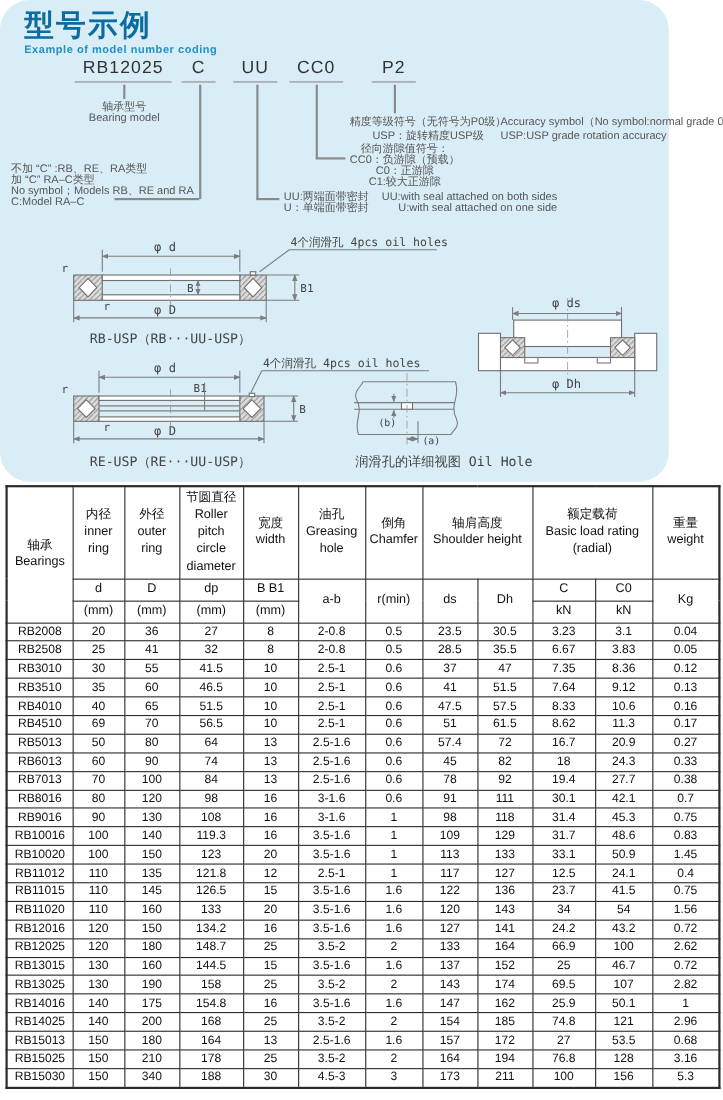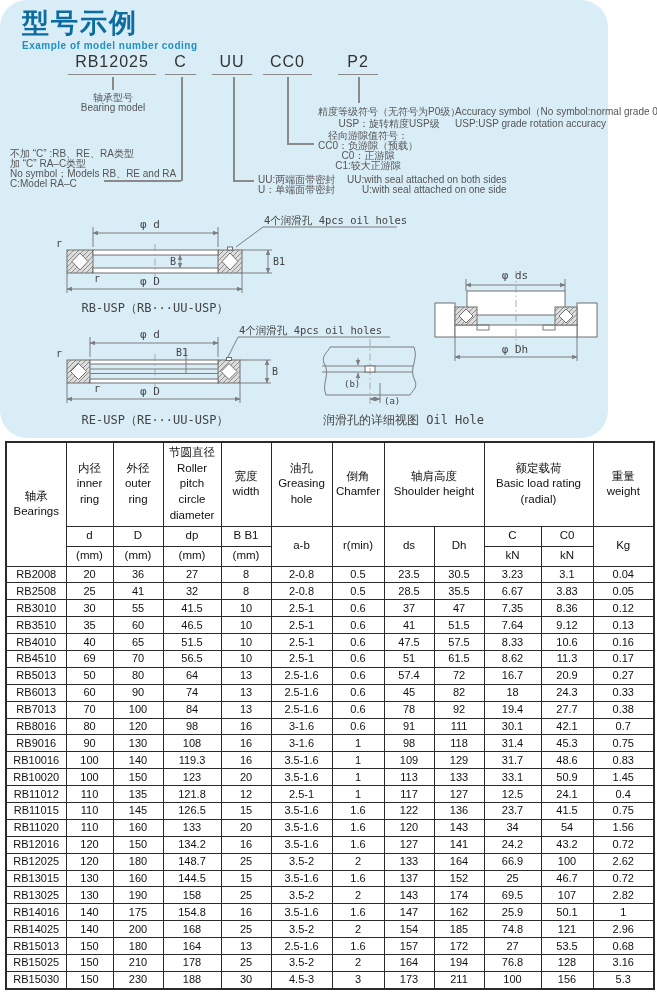--- a/index.html
+++ b/index.html
@@ -613,21 +613,21 @@
         <td>2</td>
         <td>164</td>
         <td>194</td>
         <td>76.8</td>
         <td>128</td>
         <td>3.16</td>
       </tr>
       <tr>
         <td>RB15030</td>
         <td>150</td>
-        <td>230</td>
+        <td>340</td>
         <td>188</td>
         <td>30</td>
         <td>4.5-3</td>
         <td>3</td>
         <td>173</td>
         <td>211</td>
         <td>100</td>
         <td>156</td>
         <td>5.3</td>
       </tr>

